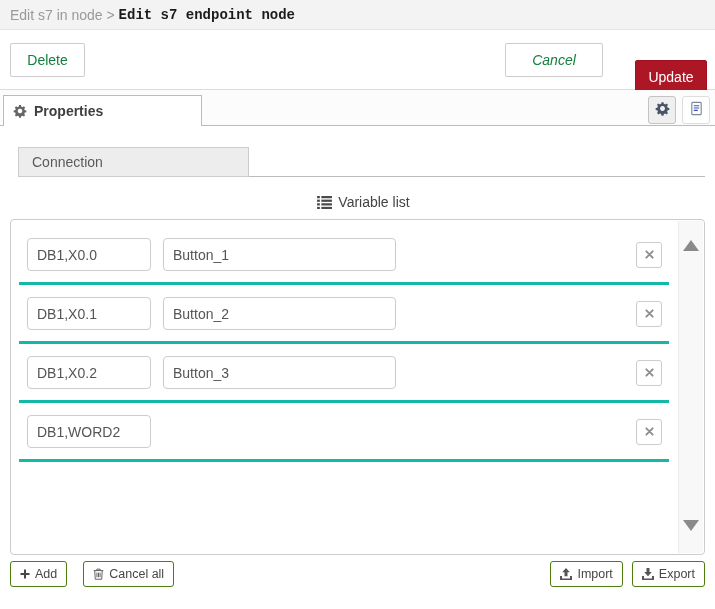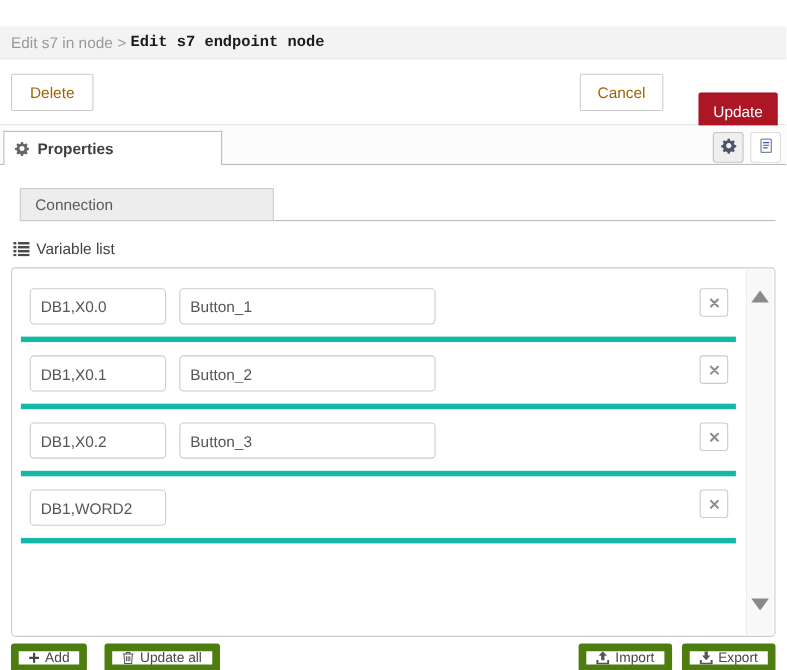--- a/index.html
+++ b/index.html
@@ -16,45 +16,44 @@
   .breadcrumb-bar {
     height: 30px;
     background: #f3f3f3;
     border-bottom: 1px solid #e4e4e4;
     display: flex;
     align-items: center;
     padding-left: 10px;
     font-size: 14px;
     color: #999;
     white-space: pre;
-    margin-top: 24px;
   }
   .breadcrumb-current { color: #1b1b1b; font-weight: bold; font-family: Liberation Mono, monospace; }
 
   
   .toolbar {
     height: 60px;
     position: relative;
     background: #fff;
     border-bottom: 1px solid #dcdcdc;
   }
   .btn {
     display: inline-flex;
     align-items: center;
     justify-content: center;
     height: 34px;
     font-size: 14px;
     background: #fff;
     border: 1px solid #ccc;
     border-radius: 2px;
-    color: #a16207;
+    color: #15803d;
     cursor: pointer;
   }
   .btn-delete { position: absolute; left: 10px; top: 13px; width: 75px; }
-  .btn-cancel { position: absolute; right: 112px; top: 13px; width: 76px; }
+  .btn-cancel { position: absolute; right: 112px; top: 13px; width: 98px; font-style: italic; }
   .btn-update {
     position: absolute; right: 8px; top: 30px; width: 72px;
     background: #ad1625; border-color: #a01020; color: #fff;
   }
 
   
   .editor-tabbar {
     height: 36px;
     position: relative;
     background: #fcfcfc;
@@ -134,42 +133,44 @@
   }
 
   
   .section-title {
     display: flex;
     align-items: center;
     gap: 6px;
     margin: 17px 0 9px 12px;
     font-size: 14px;
     color: #434343;
+    justify-content: center;
   }
   .section-title .icon { display: inline-flex; color: #4a4a4a; }
 
   .list-box {
     position: relative;
     margin: 0 10px;
     height: 336px;
     border: 1px solid #ccc;
     border-radius: 4px;
     background: #fff;
     overflow: hidden;
   }
   .var-list {
     list-style: none;
     margin-right: 27px;
     padding-top: 3px;
   }
   .var-row {
     display: flex;
+    align-items: center;
     margin: 0 8px;
     padding: 12px 0 11px 8px;
-    border-bottom: 5px solid #14b8a6;
+    border-bottom: 3px solid #14b8a6;
   }
   .var-row:first-child { padding-top: 15px; }
   .input {
     height: 33px;
     border: 1px solid #ccc;
     border-radius: 4px;
     padding: 0 9px;
     font-size: 14px;
     font-family: "Liberation Sans", sans-serif;
     color: #555;
@@ -226,21 +227,21 @@
     margin: 6px 10px 0 10px;
   }
   .small-btn {
     height: 26px;
     display: inline-flex;
     align-items: center;
     gap: 5px;
     padding: 0 9px;
     font-size: 12.5px;
     background: #fff;
-    border: 7px solid #4d7c0f;
+    border: 1px solid #4d7c0f;
     border-radius: 3px;
     color: #474747;
     cursor: pointer;
   }
   .small-btn .icon { display: inline-flex; }
   .btn-removeall { margin-left: 16px; }
   .right-group { margin-left: auto; display: flex; gap: 9px; }
 </style>
 </head>
 <body>
@@ -362,21 +363,21 @@
   </button>
   <button class="small-btn btn-removeall">
     <span class="icon">
         <svg viewBox="0 0 12 13" width="11" height="12" fill="none" stroke="#555" stroke-width="1">
           <path d="M.8 2.8 h10.4"></path>
           <path d="M4.2 2.8 V1.2 h3.6 v1.6"></path>
           <path d="M1.9 2.8 l.6 9.4 h7 l.6-9.4"></path>
           <path d="M4.3 5 v5 M6 5 v5 M7.7 5 v5"></path>
         </svg>
       </span>
-    <span>Update all</span>
+    <span>Cancel all</span>
   </button>
   <div class="right-group">
     <button class="small-btn">
       <span class="icon">
           <svg viewBox="0 0 12 12" width="12" height="12" fill="#555">
             <path d="M6 0 L9.8 4.2 H7.5 V8.2 H4.5 V4.2 H2.2 Z"></path>
             <path d="M0 8 H2 V10.4 H10 V8 H12 V12 H0 Z"></path>
           </svg>
         </span>
       <span>Import</span>

